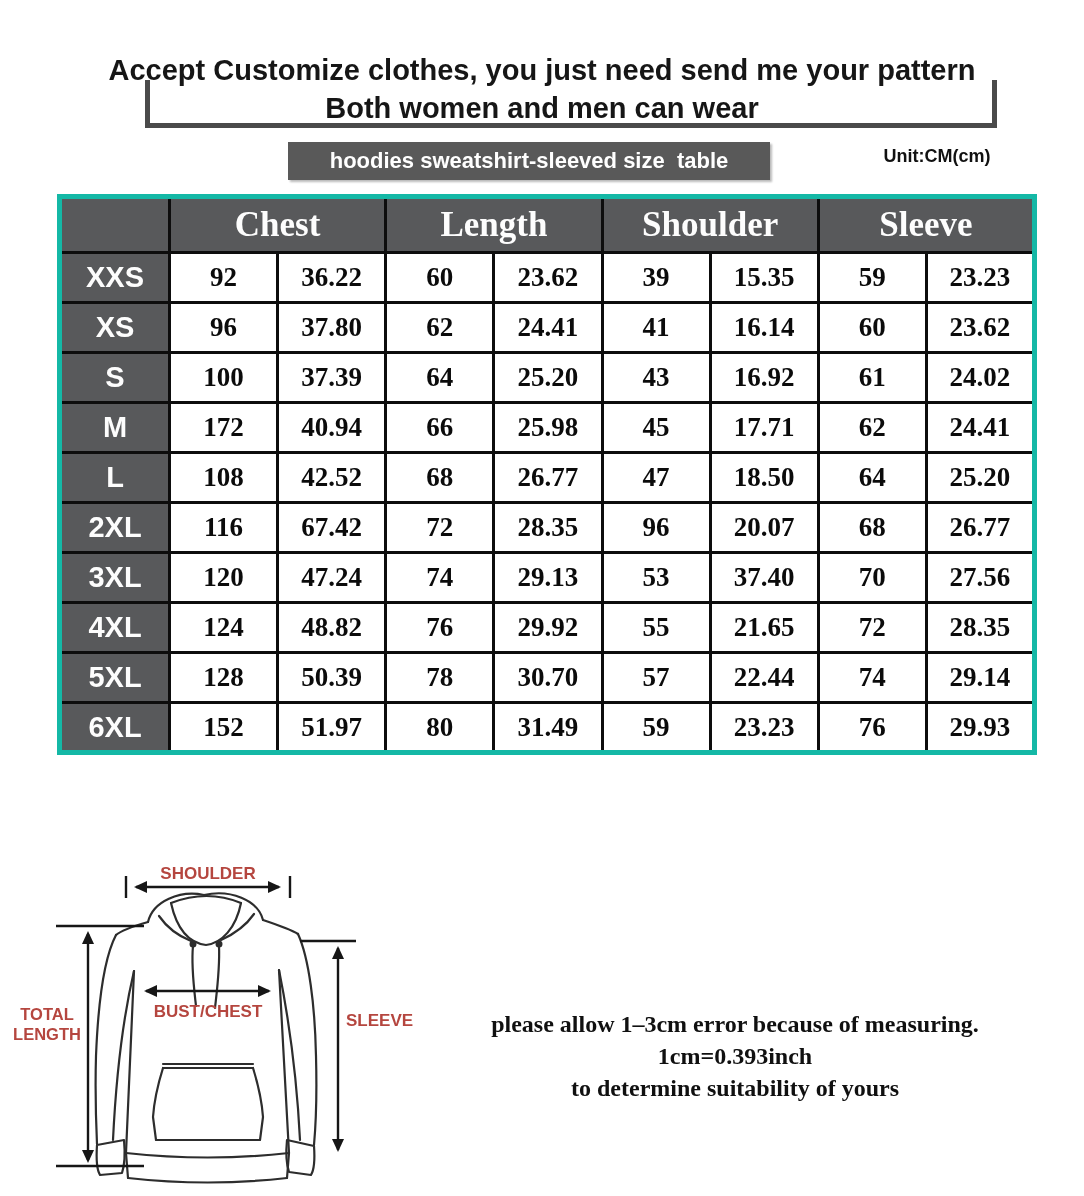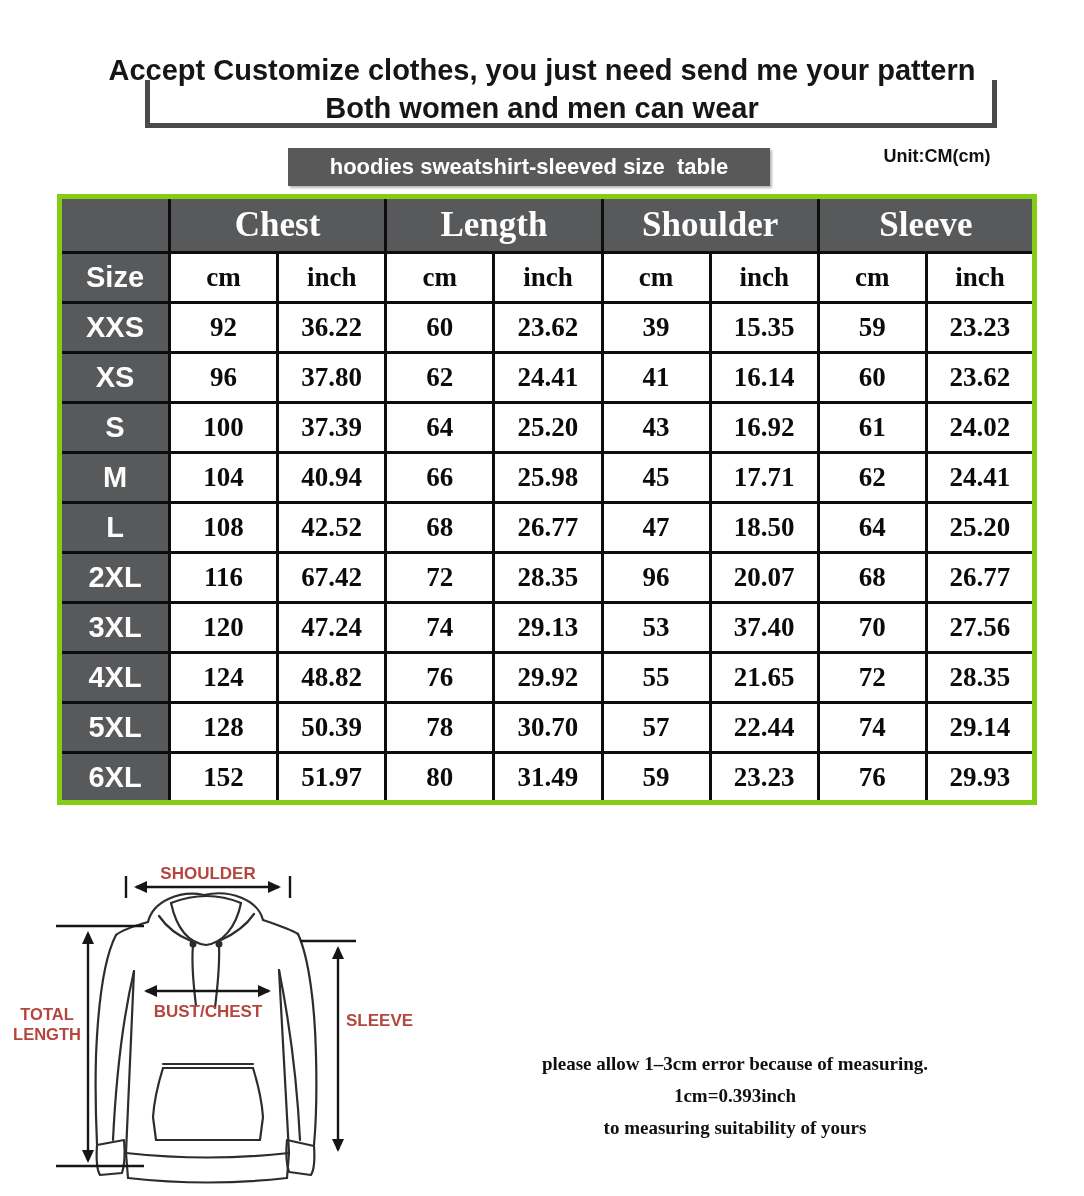--- a/index.html
+++ b/index.html
@@ -8,48 +8,48 @@
 
   
   .note-box{position:absolute;left:145px;top:80px;width:852px;height:48px;
             border:5px solid #4a4a4a;border-top:none;box-sizing:border-box;}
   .heading-line{position:absolute;left:0;width:1084px;text-align:center;
             font-weight:bold;color:#161616;font-size:29px;letter-spacing:0px;}
   .heading-line.l1{top:54px;}
   .heading-line.l2{top:92px;}
 
   
-  .table-bar{position:absolute;left:288px;top:148px;width:482px;height:38px;
+  .table-bar{position:absolute;left:288px;top:142px;width:482px;height:38px;
             background:#595959;color:#ffffff;font-weight:bold;font-size:22px;
             text-align:center;line-height:38px;white-space:pre;box-shadow:2px 2px 2px #bbb;}
   .unit-label{position:absolute;left:852px;top:146px;width:170px;text-align:center;
             font-weight:bold;font-size:18px;color:#111;}
 
   
   .size-table{position:absolute;left:57px;top:194px;width:980px;
             border-collapse:collapse;table-layout:fixed;background:#fff;
-            border:5px solid #84cc16;}
+            border:5px solid #14b8a6;}
   .size-table td,.size-table th{border:3px solid #0d0d0d;text-align:center;
             vertical-align:middle;padding:0;}
   .size-table tr{height:50px;}
   .size-table tr.group-row{height:56px;}
   .dark{background:#58595b;}
   .group-head{font-family:"Liberation Serif",serif;font-weight:bold;font-size:35px;color:#fdfdfd;}
   .size-head,.size-cell{font-family:"Liberation Sans",sans-serif;font-weight:bold;
             font-size:29px;color:#fdfdfd;}
   .sub-head,.val{font-family:"Liberation Serif",serif;font-weight:bold;
             font-size:27px;color:#0b0b0b;}
 
   
   .diagram{position:absolute;left:10px;top:856px;}
   .diagram text{font-family:"Liberation Sans",sans-serif;font-weight:bold;}
 
   
-  .footer-note{position:absolute;left:385px;top:1048px;width:700px;text-align:center;
-            font-family:"Liberation Serif",serif;font-weight:bold;font-size:19px;
+  .footer-note{position:absolute;left:385px;top:1008px;width:700px;text-align:center;
+            font-family:"Liberation Serif",serif;font-weight:bold;font-size:24px;
             color:#101010;line-height:32px;}
 </style>
 </head>
 <body>
 
 <div id="page">
 
   <div class="note-box"></div>
   <div class="heading-line l1">Accept Customize clothes, you just need send me your pattern</div>
   <div class="heading-line l2">Both women and men can wear</div>
@@ -69,31 +69,20 @@
         <col>
         <col>
     </colgroup>
     <tbody>
         <tr class="group-row">
       <th class="dark"></th>
       <th class="dark group-head" colspan="2">Chest</th>
       <th class="dark group-head" colspan="2">Length</th>
       <th class="dark group-head" colspan="2">Shoulder</th>
       <th class="dark group-head" colspan="2">Sleeve</th>
-    </tr>
-    <tr>
-      <th class="dark size-head">Size</th>
-      <th class="sub-head">cm</th>
-      <th class="sub-head">inch</th>
-      <th class="sub-head">cm</th>
-      <th class="sub-head">inch</th>
-      <th class="sub-head">cm</th>
-      <th class="sub-head">inch</th>
-      <th class="sub-head">cm</th>
-      <th class="sub-head">inch</th>
     </tr>
     <tr>
       <td class="dark size-cell">XXS</td>
       <td class="val">92</td>
       <td class="val">36.22</td>
       <td class="val">60</td>
       <td class="val">23.62</td>
       <td class="val">39</td>
       <td class="val">15.35</td>
       <td class="val">59</td>
@@ -116,21 +105,21 @@
       <td class="val">37.39</td>
       <td class="val">64</td>
       <td class="val">25.20</td>
       <td class="val">43</td>
       <td class="val">16.92</td>
       <td class="val">61</td>
       <td class="val">24.02</td>
     </tr>
     <tr>
       <td class="dark size-cell">M</td>
-      <td class="val">104</td>
+      <td class="val">172</td>
       <td class="val">40.94</td>
       <td class="val">66</td>
       <td class="val">25.98</td>
       <td class="val">45</td>
       <td class="val">17.71</td>
       <td class="val">62</td>
       <td class="val">24.41</td>
     </tr>
     <tr>
       <td class="dark size-cell">L</td>
@@ -268,16 +257,16 @@
       <text x="37" y="164" text-anchor="middle" font-size="16.5">TOTAL</text>
       <text x="37" y="184" text-anchor="middle" font-size="16.5">LENGTH</text>
       <text x="198" y="161" text-anchor="middle" font-size="17">BUST/CHEST</text>
       <text x="336" y="170" text-anchor="start" font-size="17">SLEEVE</text>
     </g>
   </svg>
 
   <div class="footer-note">
     <div>please allow 1–3cm error because of measuring.</div>
     <div>1cm=0.393inch</div>
-    <div>to measuring suitability of yours</div>
+    <div>to determine suitability of yours</div>
   </div>
 
 </div>
 
 </body></html>

